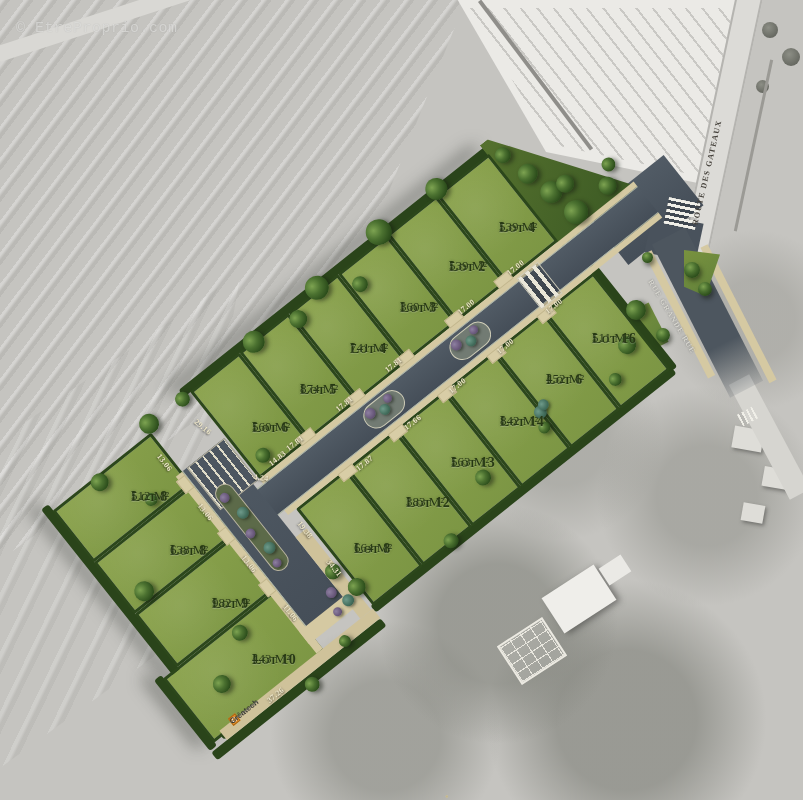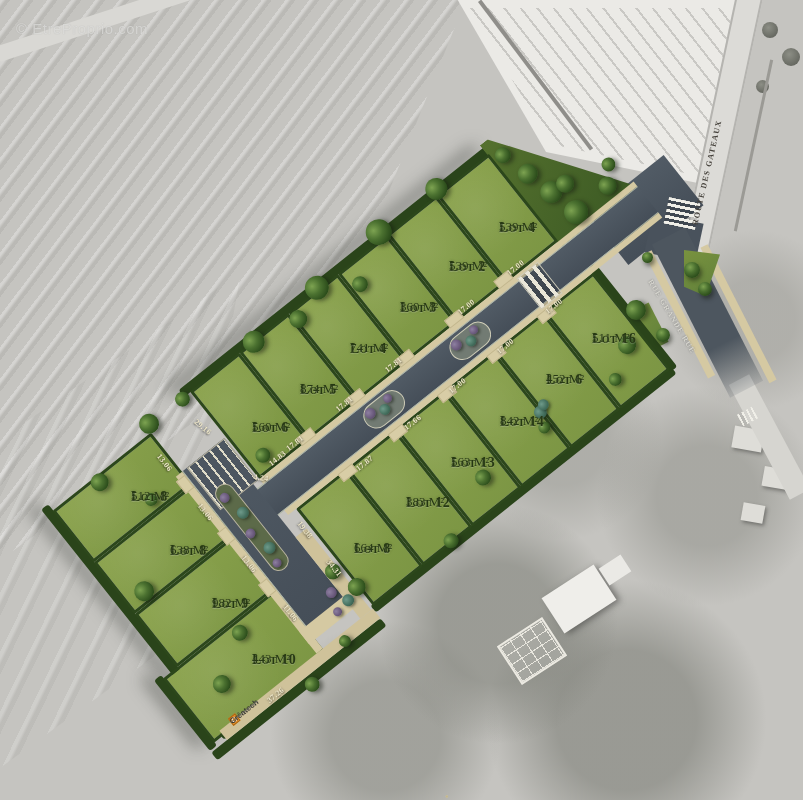--- a/index.html
+++ b/index.html
@@ -87,21 +87,21 @@
   .lot-label{transform:translate(-50%,-50%);text-align:center;font-family:"Liberation Serif",serif;
     font-variant:small-caps;color:#273914;line-height:1.12;white-space:nowrap;z-index:6;
     text-shadow:0 1px 1px rgba(255,255,255,.22), 0 0 3px rgba(40,55,20,.25);}
   .lot-label .l1{font-size:14px;font-weight:700;letter-spacing:.5px;}
   .lot-label .l2{font-size:13px;font-weight:400;}
   
   .logo{left:-104px;top:284px;display:flex;align-items:center;gap:2px;font-family:"Liberation Sans",sans-serif;}
   .logo-box{position:relative;width:9px;height:9px;background:#e8922b;border:1px solid #a86414;color:#fff;font-size:7px;line-height:8px;text-align:center;}
   .logo-text{position:relative;font-size:8px;font-weight:700;color:#3a3a33;}
   .logo-line{position:relative;width:34px;height:0;border-top:1px solid #6a6a62;}
-  .watermark{left:16px;top:20px;font-family:Liberation Sans, sans-serif;font-size:15px;letter-spacing:.5px;
+  .watermark{left:16px;top:20px;font-family:Liberation Mono, monospace;font-size:15px;letter-spacing:.5px;
     color:rgba(240,240,238,.6);z-index:9;text-shadow:0 0 1px rgba(120,120,118,.4);}
 </style>
 </head>
 <body>
 
 <div id="stage">
 
   <div class="fieldtl"></div>
   <div class="fieldtl2"></div>
   <div class="cornerroad"></div>

